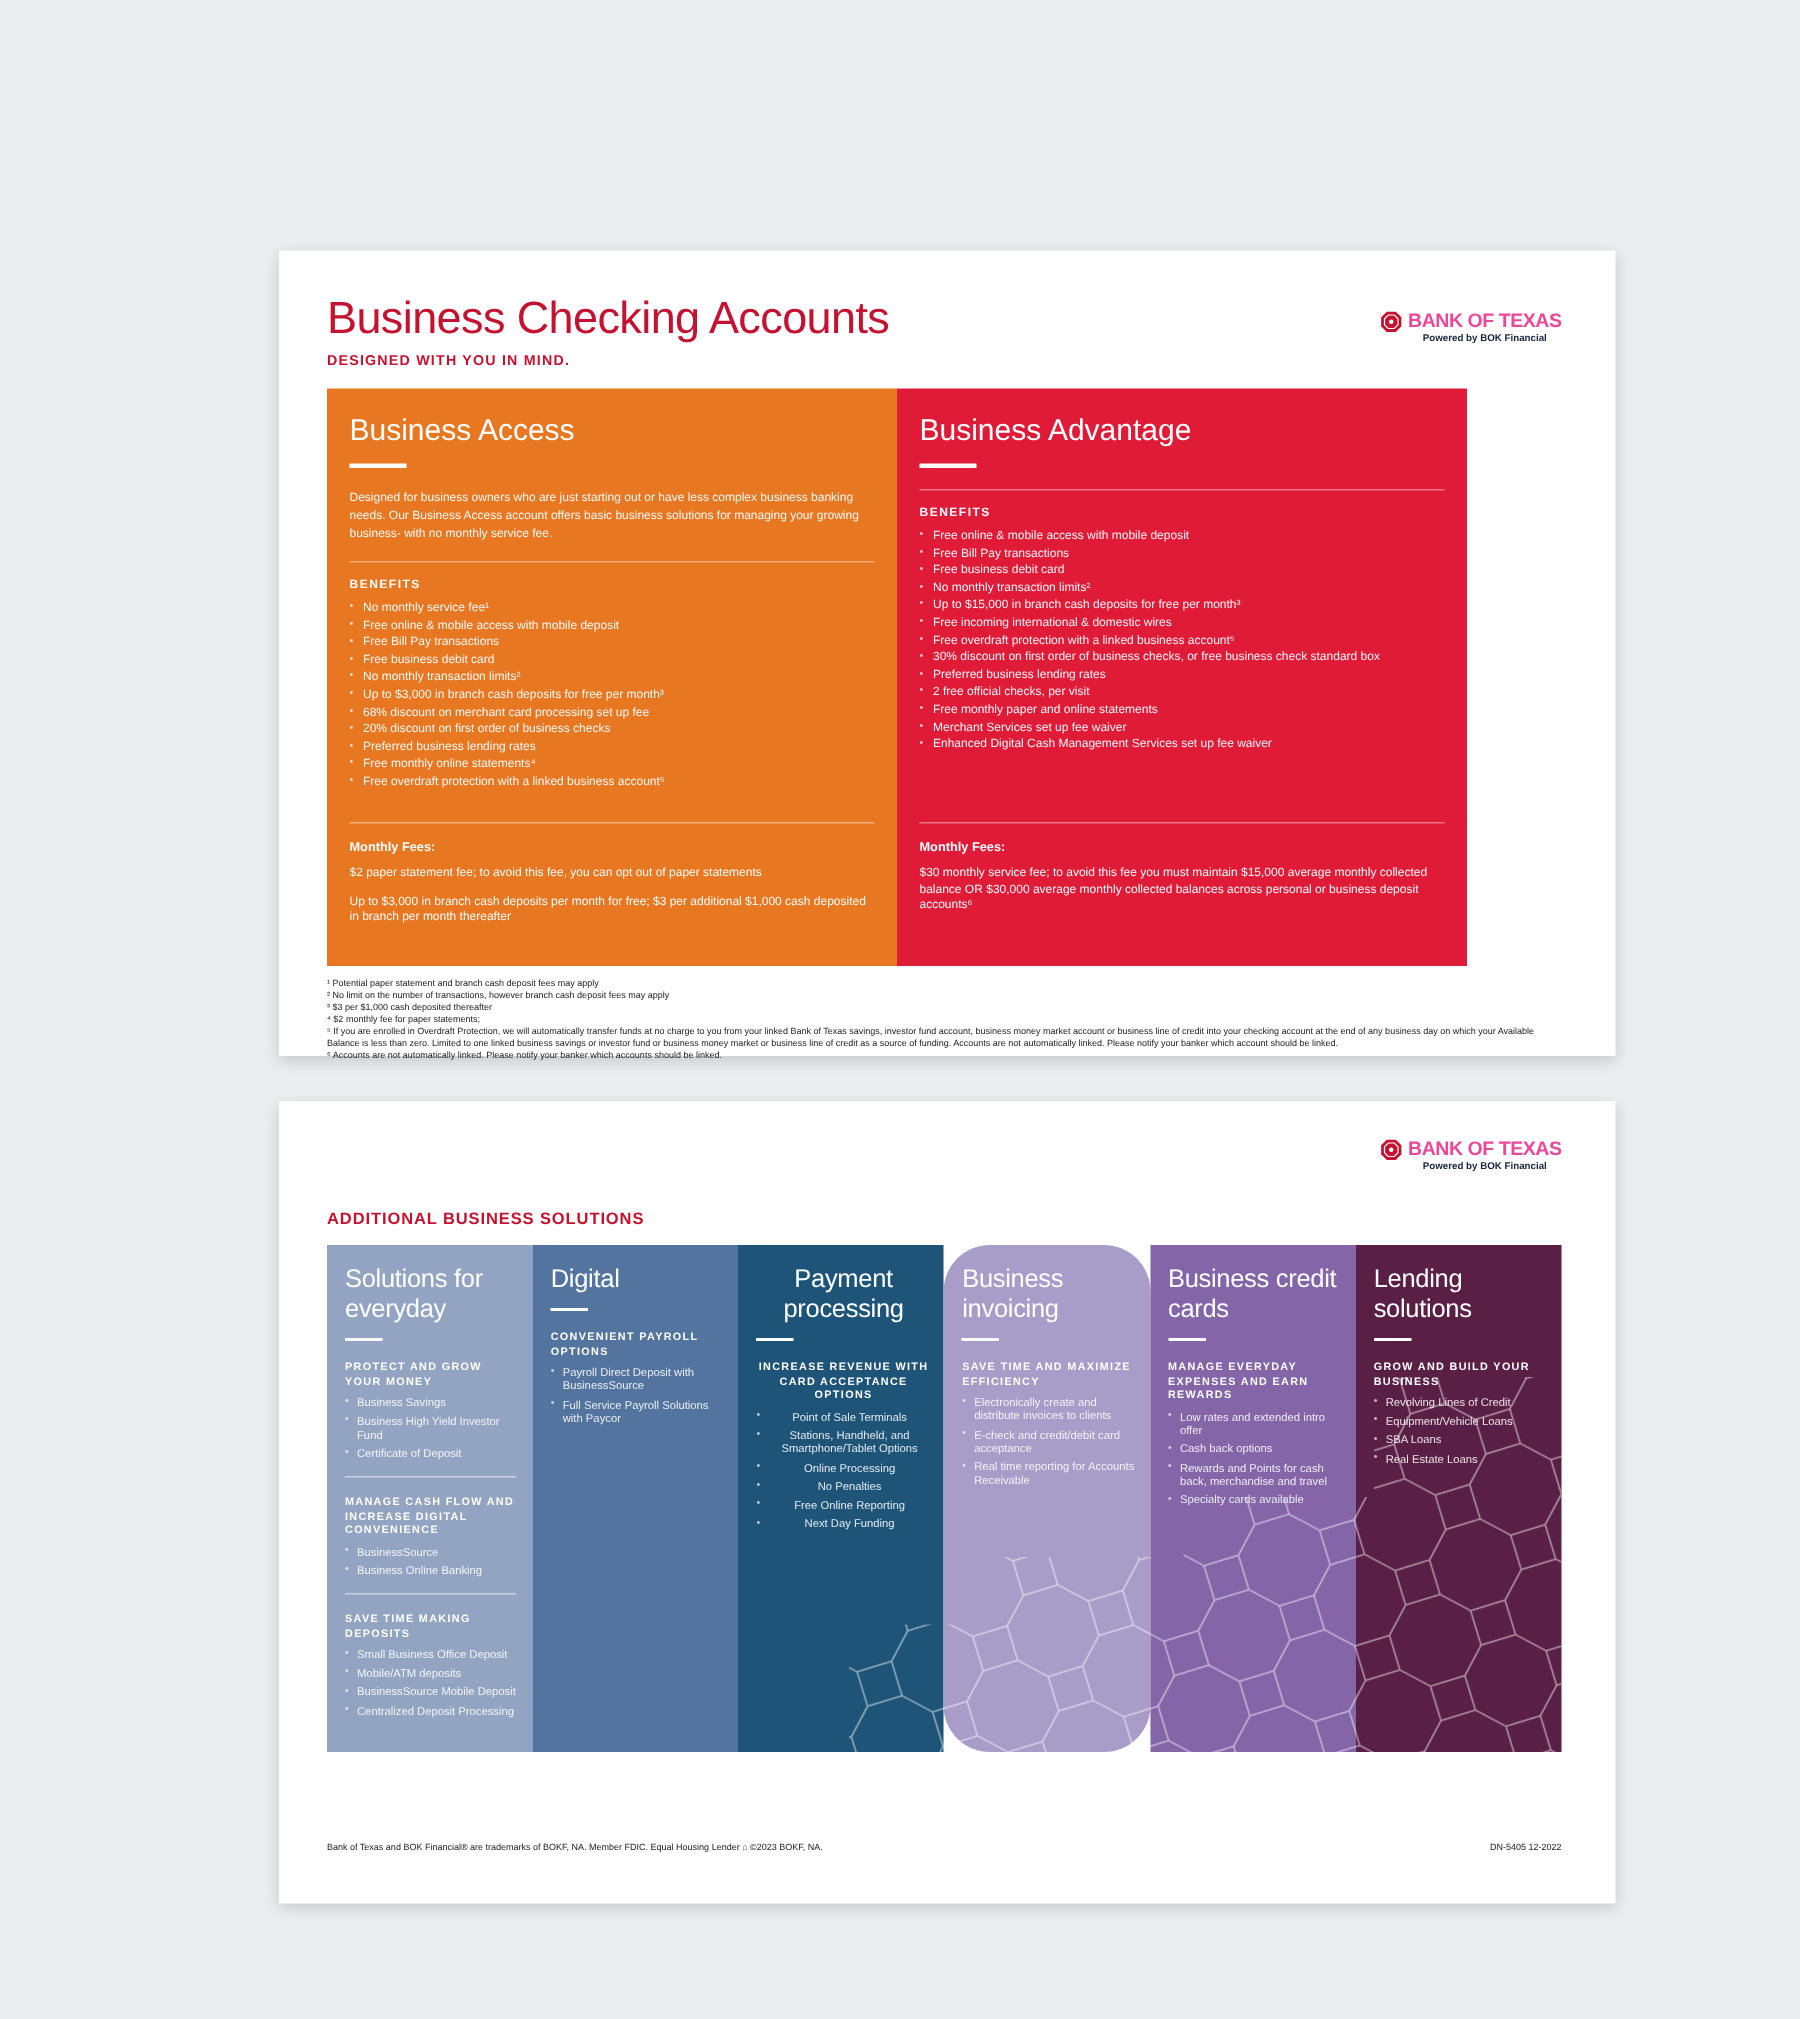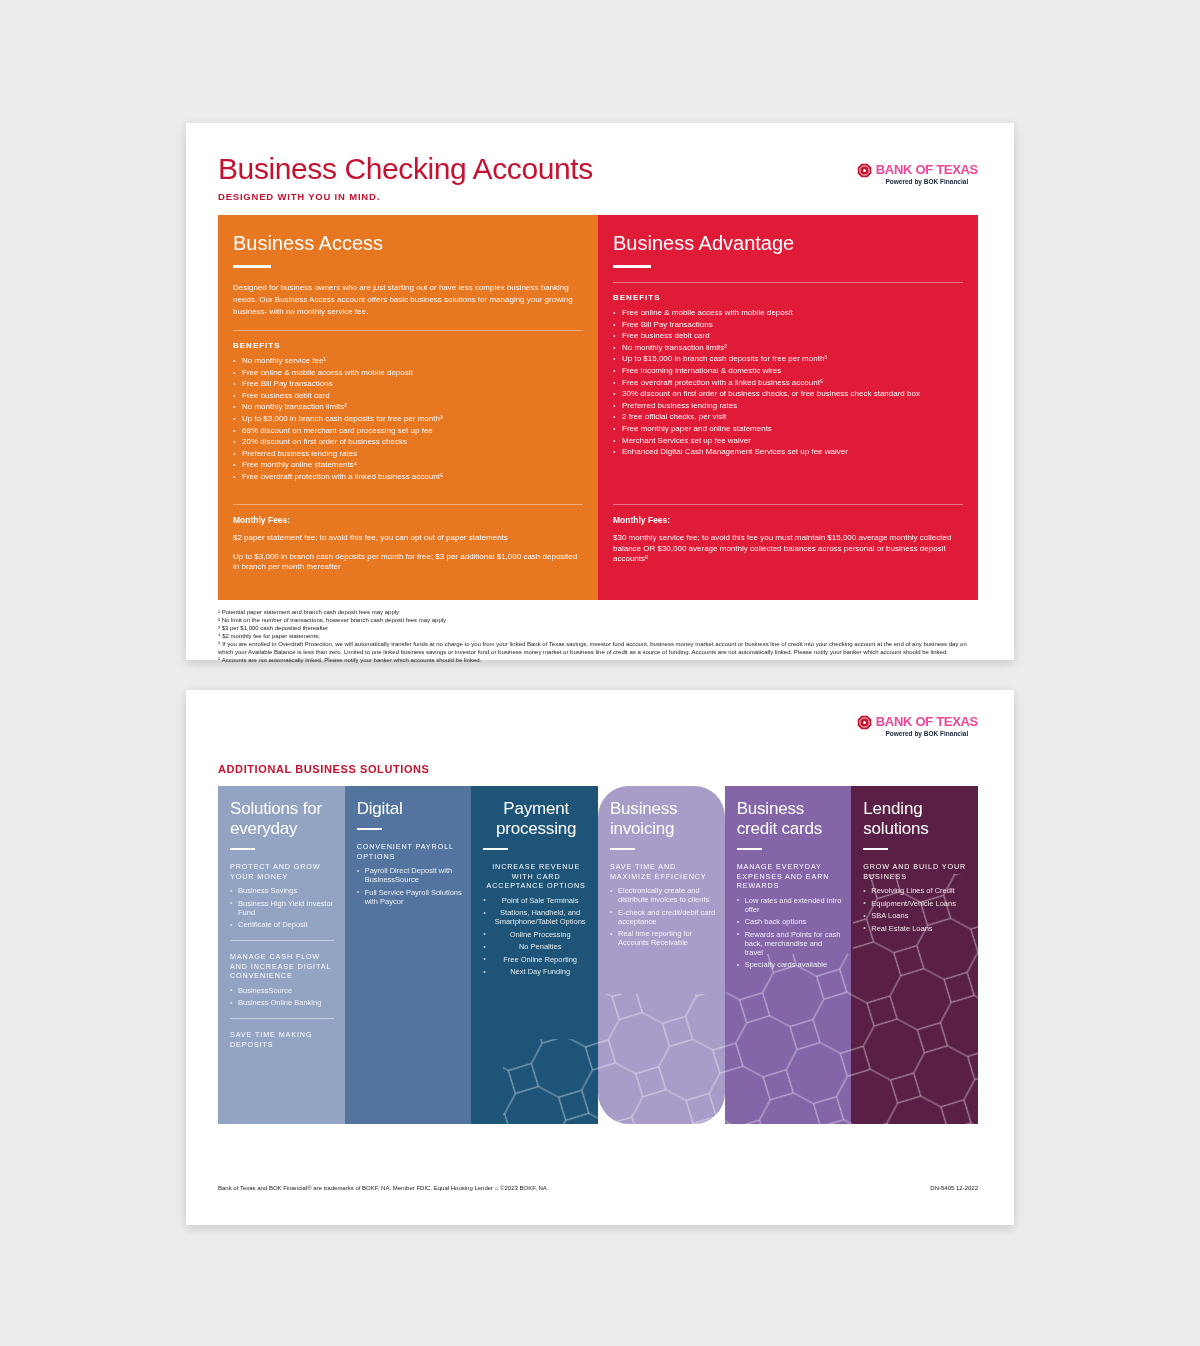--- a/index.html
+++ b/index.html
@@ -4,22 +4,23 @@
 <style>
   * { box-sizing: border-box; margin: 0; padding: 0; }
   html,body { width:1200px; height:1346px; }
   body {
     background:#ECEDEF;
     font-family:"Liberation Sans", sans-serif;
     position:relative;
     -webkit-font-smoothing:antialiased;
   }
   .page {
-    position:absolute; left:186px; width:828px; background:#fff;
+    position:absolute; left:186px; width:891px; background:#fff;
     box-shadow:0 3px 10px rgba(0,0,0,0.16);
+    margin-top:44px;
   }
   #page1 { top:123px; height:537px; padding:30px 36px 0 32px; }
   #page2 { top:690px; height:535px; padding:25px 36px 0 32px; }
 
   
   .logo { display:flex; align-items:flex-start; gap:4px; }
   .logo-text { display:flex; flex-direction:column; align-items:center; }
   .logo-name { font-size:13px; font-weight:700; color:#ec4899; letter-spacing:-0.3px; line-height:14px; white-space:nowrap; }
   .logo-sub { font-size:6.5px; font-weight:700; color:#16233f; margin-top:1px; white-space:nowrap; }
 
@@ -56,21 +57,21 @@
   .band { position:relative; display:flex; margin-top:11px; height:338px; }
   .col { width:16.6667%; padding:13px 9px 0 12px; color:#fff; position:relative; }
   .col.c1 { background:#93A4C3; }
   .col.c2 { background:#53749E; }
   .col.c3 { background:#1D5478;text-align:center; }
   .col.c4 { background:#A89CC8;border-radius:31px; }
   .col.c5 { background:#8365A8; }
   .col.c6 { background:#5A1F45; }
   .col-title { font-size:17px; font-weight:400; line-height:20px; letter-spacing:-0.2px; }
   .dash-sm { width:25px; height:2px; background:#fff; margin:9px 0 12px 0; }
-  .col-head { font-size:7.2px; font-weight:400; letter-spacing:0.9px; line-height:9.5px; margin-bottom:5px; }
+  .col-head { font-size:7.2px; font-weight:700; letter-spacing:0.9px; line-height:9.5px; margin-bottom:5px; }
   .col ul { list-style:none; }
   .col li { position:relative; padding-left:8px; font-size:7.5px; line-height:9px; margin-bottom:3.5px; color:rgba(255,255,255,0.88); }
   .col li::before { content:"•"; position:absolute; left:0; top:-0.5px; font-size:7px; opacity:0.8; }
   .col-rule { border-top:1px solid rgba(255,255,255,0.5); margin:11px 2px 11px 0; }
   .pattern { position:absolute; right:0; bottom:0; pointer-events:none; }
 
   
   .p2-footer { position:absolute; left:32px; right:36px; top:495px; display:flex; justify-content:space-between; }
   .p2-footer span { font-size:6px; color:#222; }
 </style>
@@ -205,20 +206,27 @@
         </ul>
       <div class="col-rule"></div>
       <div class="col-head">MANAGE CASH FLOW AND INCREASE DIGITAL CONVENIENCE</div>
       <ul>
 
       <li>BusinessSource</li>
           <li>Business Online Banking</li>
         </ul>
       <div class="col-rule"></div>
       <div class="col-head">SAVE TIME MAKING DEPOSITS</div>
+      <ul>
+
+      <li>Small Business Office Deposit</li>
+          <li>Mobile/ATM deposits</li>
+          <li>BusinessSource Mobile Deposit</li>
+          <li>Centralized Deposit Processing</li>
+        </ul>
     </div>
 
     <div class="col c2">
       <h3 class="col-title">Digital</h3>
       <div class="dash-sm"></div>
       <div class="col-head">CONVENIENT PAYROLL OPTIONS</div>
       <ul>
 
       <li>Payroll Direct Deposit with BusinessSource</li>
           <li>Full Service Payroll Solutions with Paycor</li>

